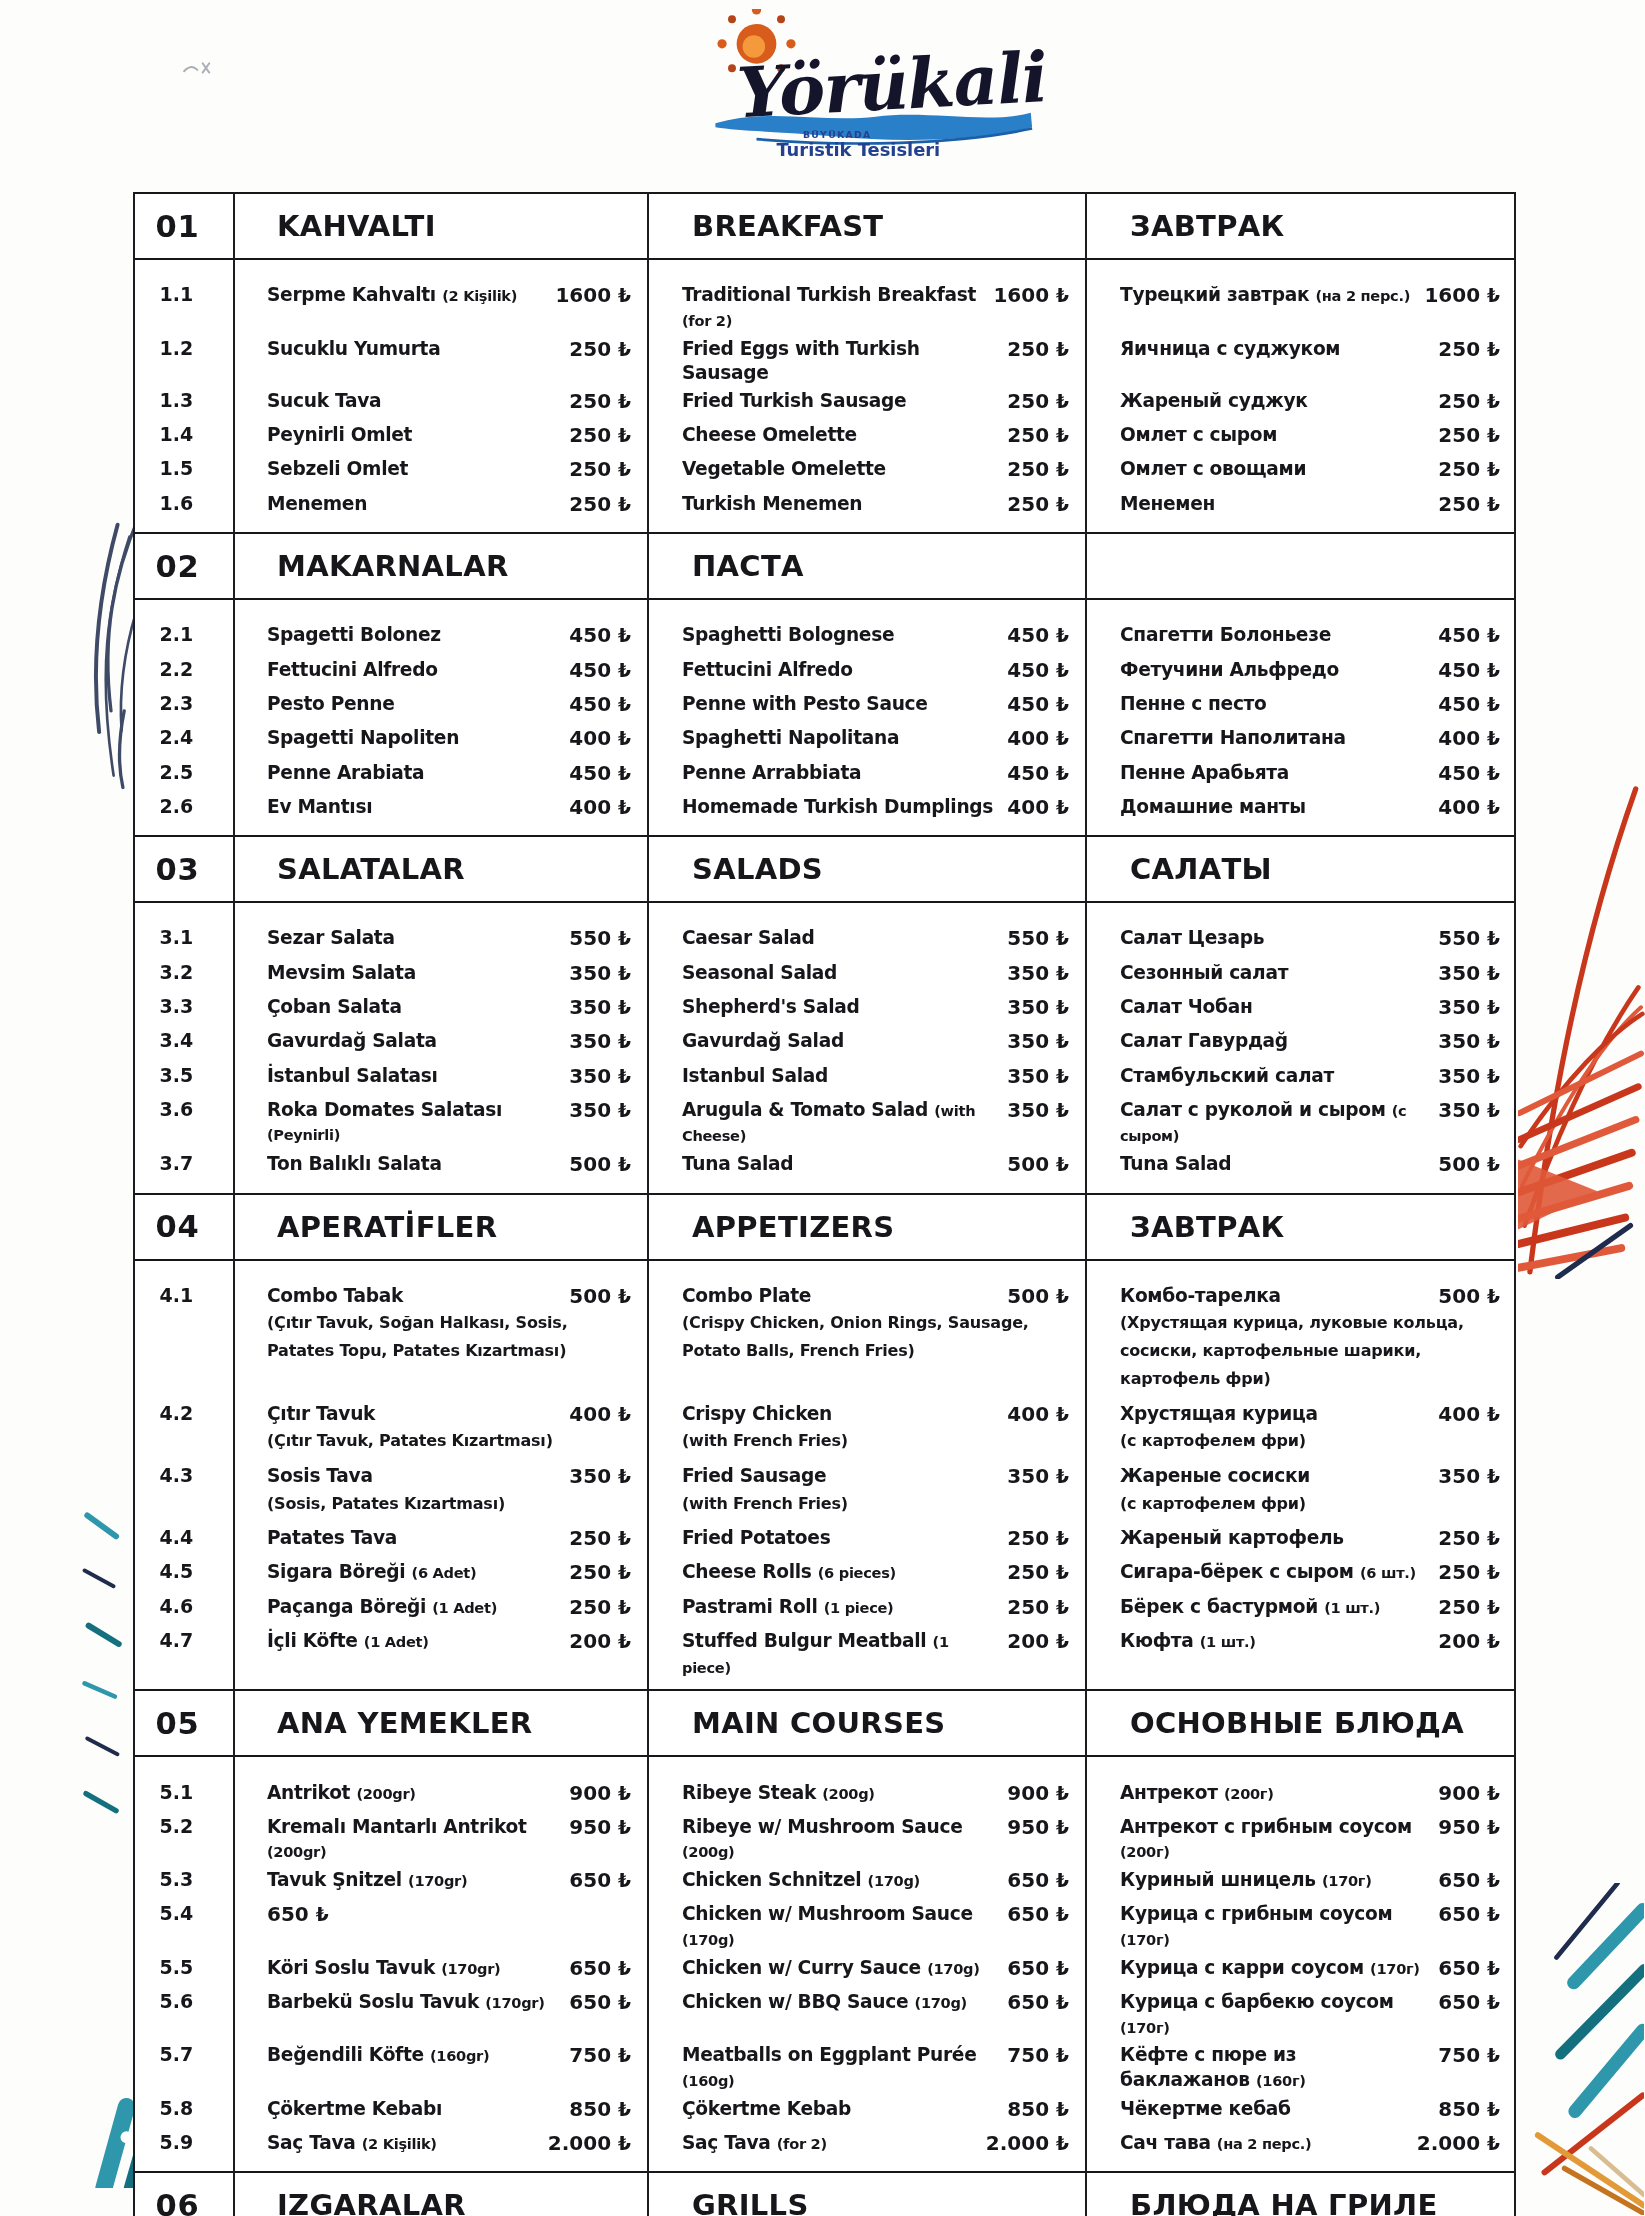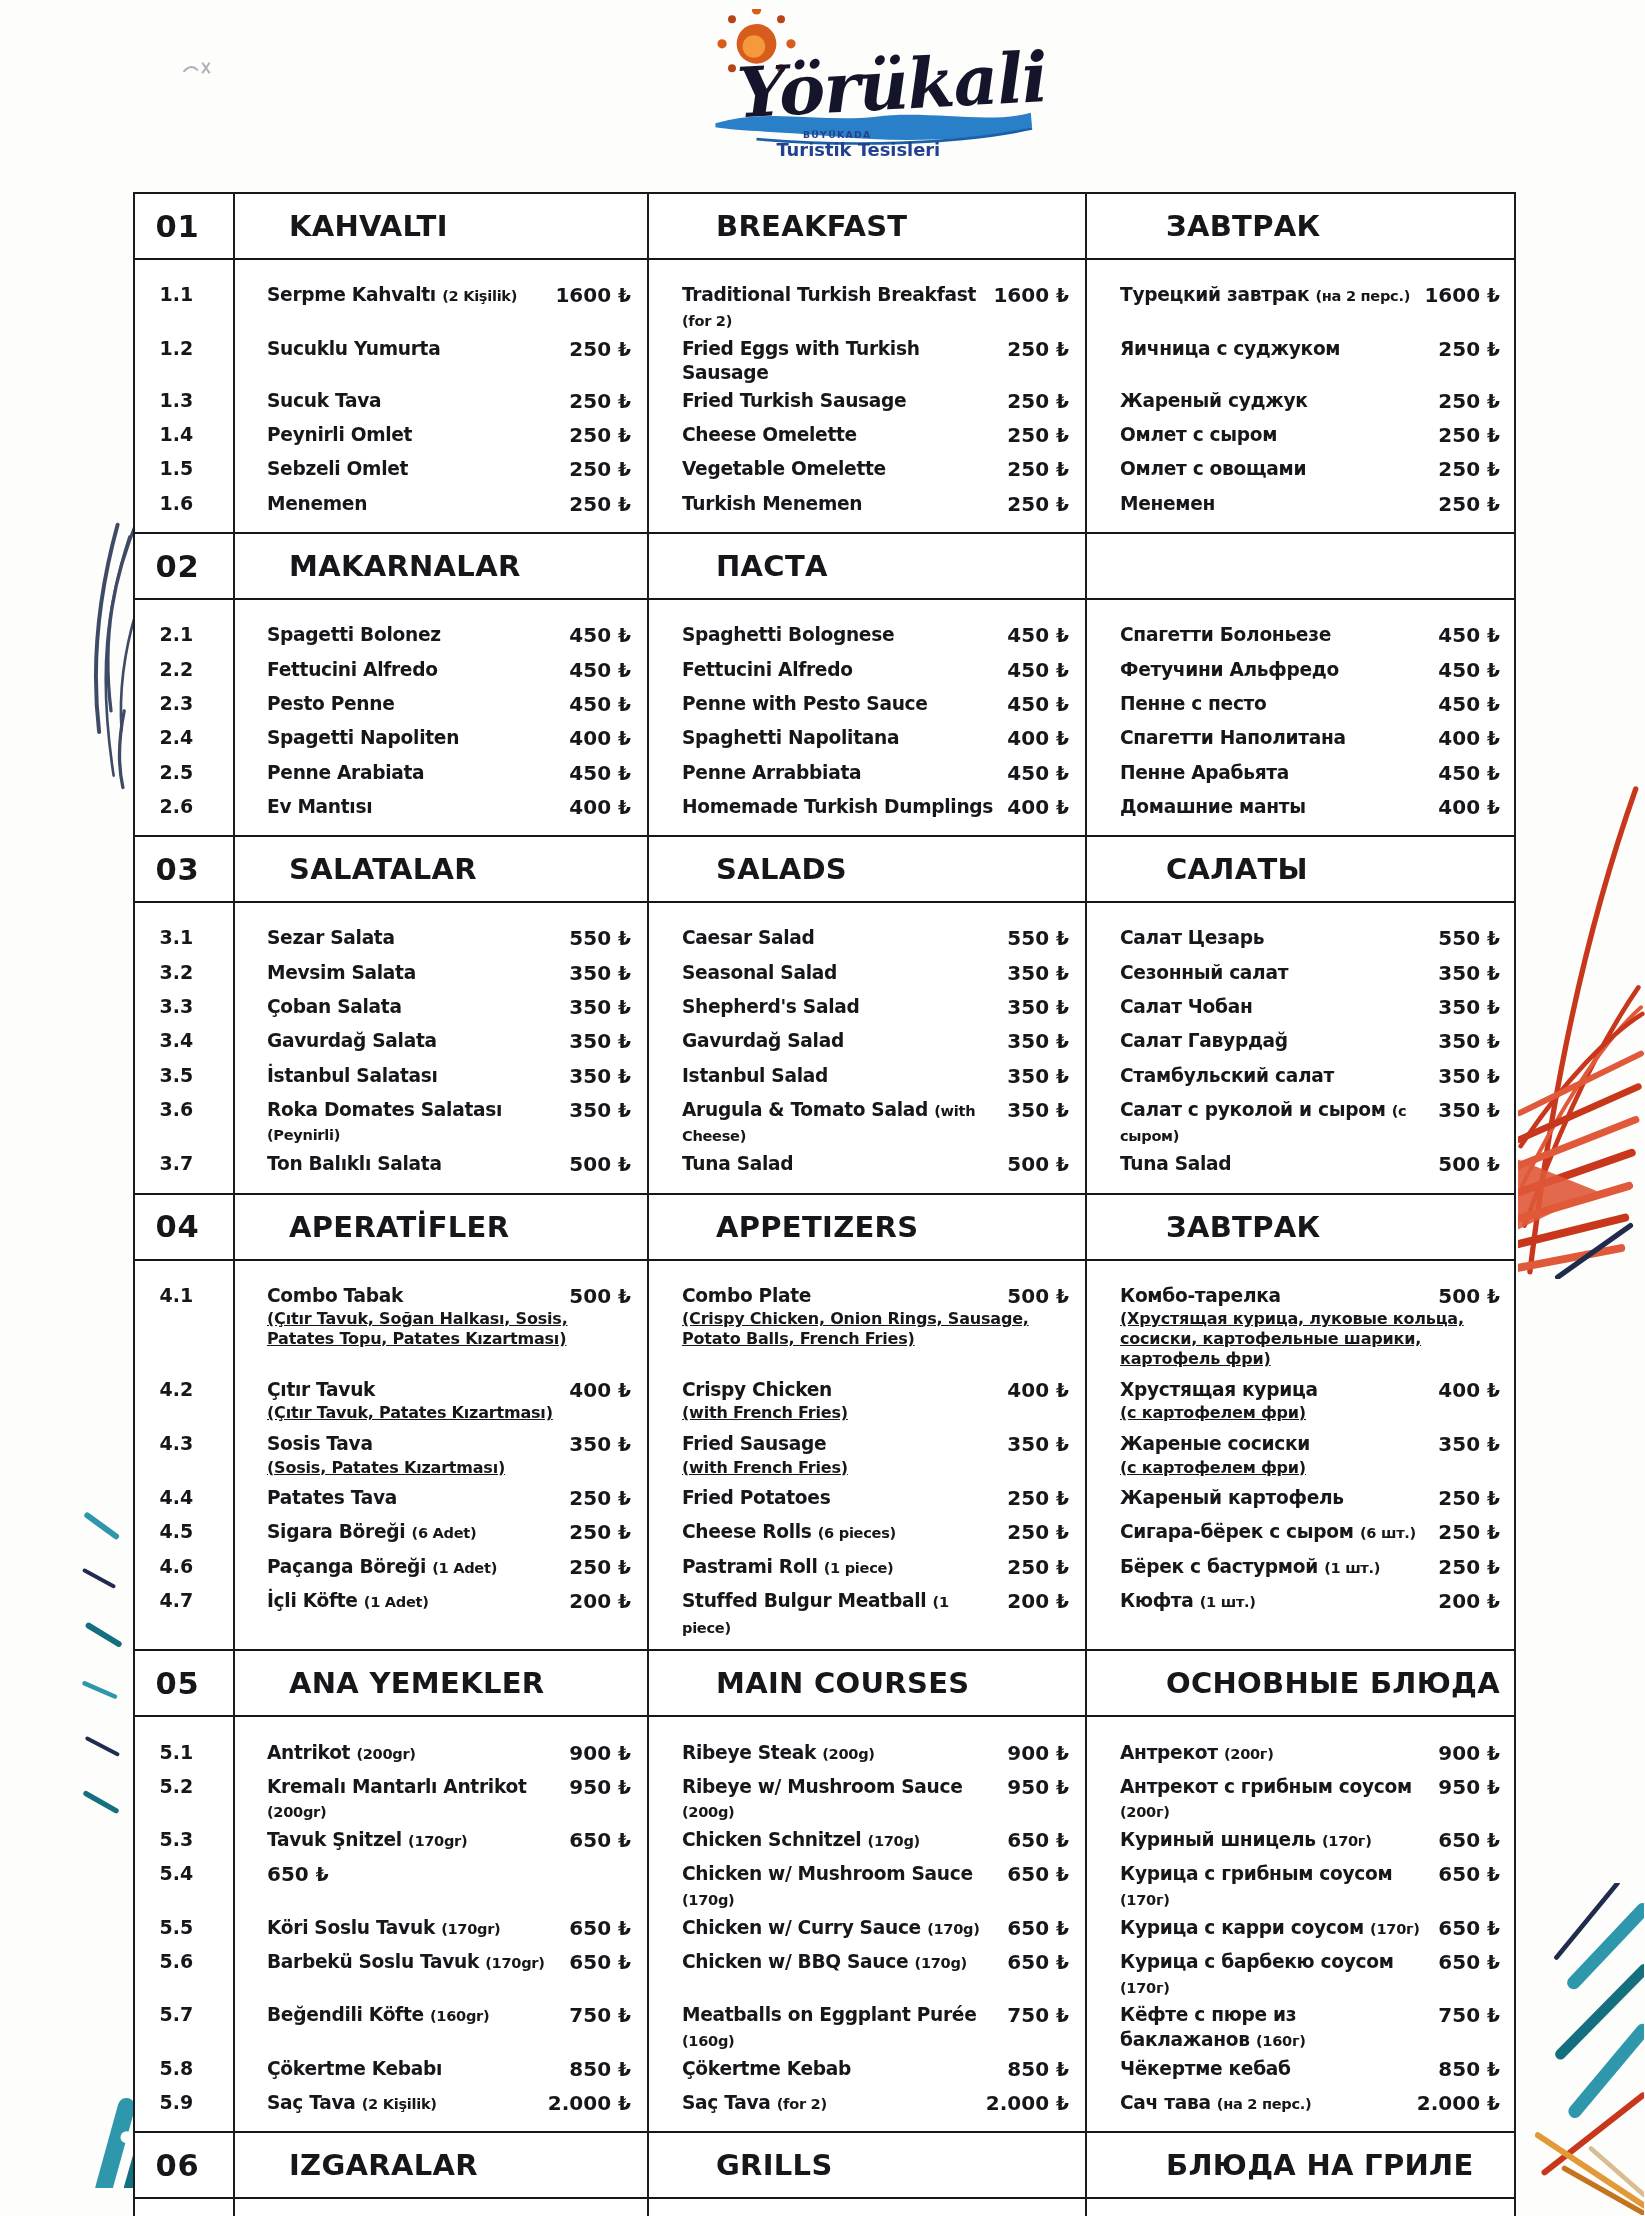--- a/index.html
+++ b/index.html
@@ -6,32 +6,32 @@
   body{background:#ffffff;}
   .page{position:relative;width:1645px;height:2216px;background:#fdfdfb;overflow:hidden;
         color:var(--ink,#17171b);font-family:"DejaVu Sans",sans-serif;}
   .deco{position:absolute;z-index:1;}
   .logo{position:absolute;left:677px;top:9.3px;z-index:2;}
   .menu-table{position:absolute;left:133px;top:192px;width:1383px;z-index:2;}
   .menu-section{position:relative;background:#ffffff;}
   .menu-section:last-child{border-bottom:2.7px solid #17171b;}
   .vline{position:absolute;top:0;bottom:0;width:2px;background:#1b1b20;z-index:4;}
   .sec-head{position:relative;display:grid;grid-template-columns:100px 415px 438px 431px;
-            align-items:center;height:64px;border-top:2.7px solid #17171b;border-bottom:2.7px solid #17171b;background:#fff;gap:12px;}
+            align-items:center;height:64px;border-top:2.7px solid #17171b;border-bottom:2.7px solid #17171b;background:#fff;}
   .h-num{font-size:30.5px;font-weight:bold;padding-left:22.6px;letter-spacing:0.7px;}
   .h-title{font-size:29px;font-weight:bold;padding-left:44px;letter-spacing:0.3px;}
   .sec-body{display:grid;grid-template-columns:100px 415px 438px 431px;padding:20px 0 9.3px;background:#fff;}
   .row-num{padding:3.3px 0 0 26.5px;font-size:19px;font-weight:bold;min-height:31px;}
   .item-cell{padding:3.3px 17px 0 34px;min-height:31px;}
   .iline{display:flex;justify-content:space-between;align-items:flex-start;gap:8px;}
   .iname{font-size:18.6px;font-weight:bold;letter-spacing:-0.3px;line-height:24.5px;}
   .note{font-size:14.6px;}
   .price{font-size:20px;font-weight:bold;white-space:nowrap;line-height:24.5px;}
   .cur{font-size:18.6px;}
-  .sub{font-size:16px;font-weight:bold;line-height:20px;letter-spacing:-0.2px;max-width:358px;margin:0 0 5.3px;text-decoration:underline;}
+  .sub{font-size:16px;font-weight:bold;line-height:28px;letter-spacing:-0.2px;max-width:358px;margin:0 0 5.3px;}
 </style>
 </head>
 <body>
 
 <div class="page">
 
   <svg class="deco" style="left:78px;top:512px;width:66px;height:279px" viewBox="0 0 100 420">
     <g fill="none" stroke="var(--navy)" stroke-linecap="round" opacity="0.85">
       <path d="M92,6 C54,96 36,186 50,300" stroke-width="5"></path>
       <path d="M78,36 C44,140 30,240 54,398" stroke-width="4"></path>

